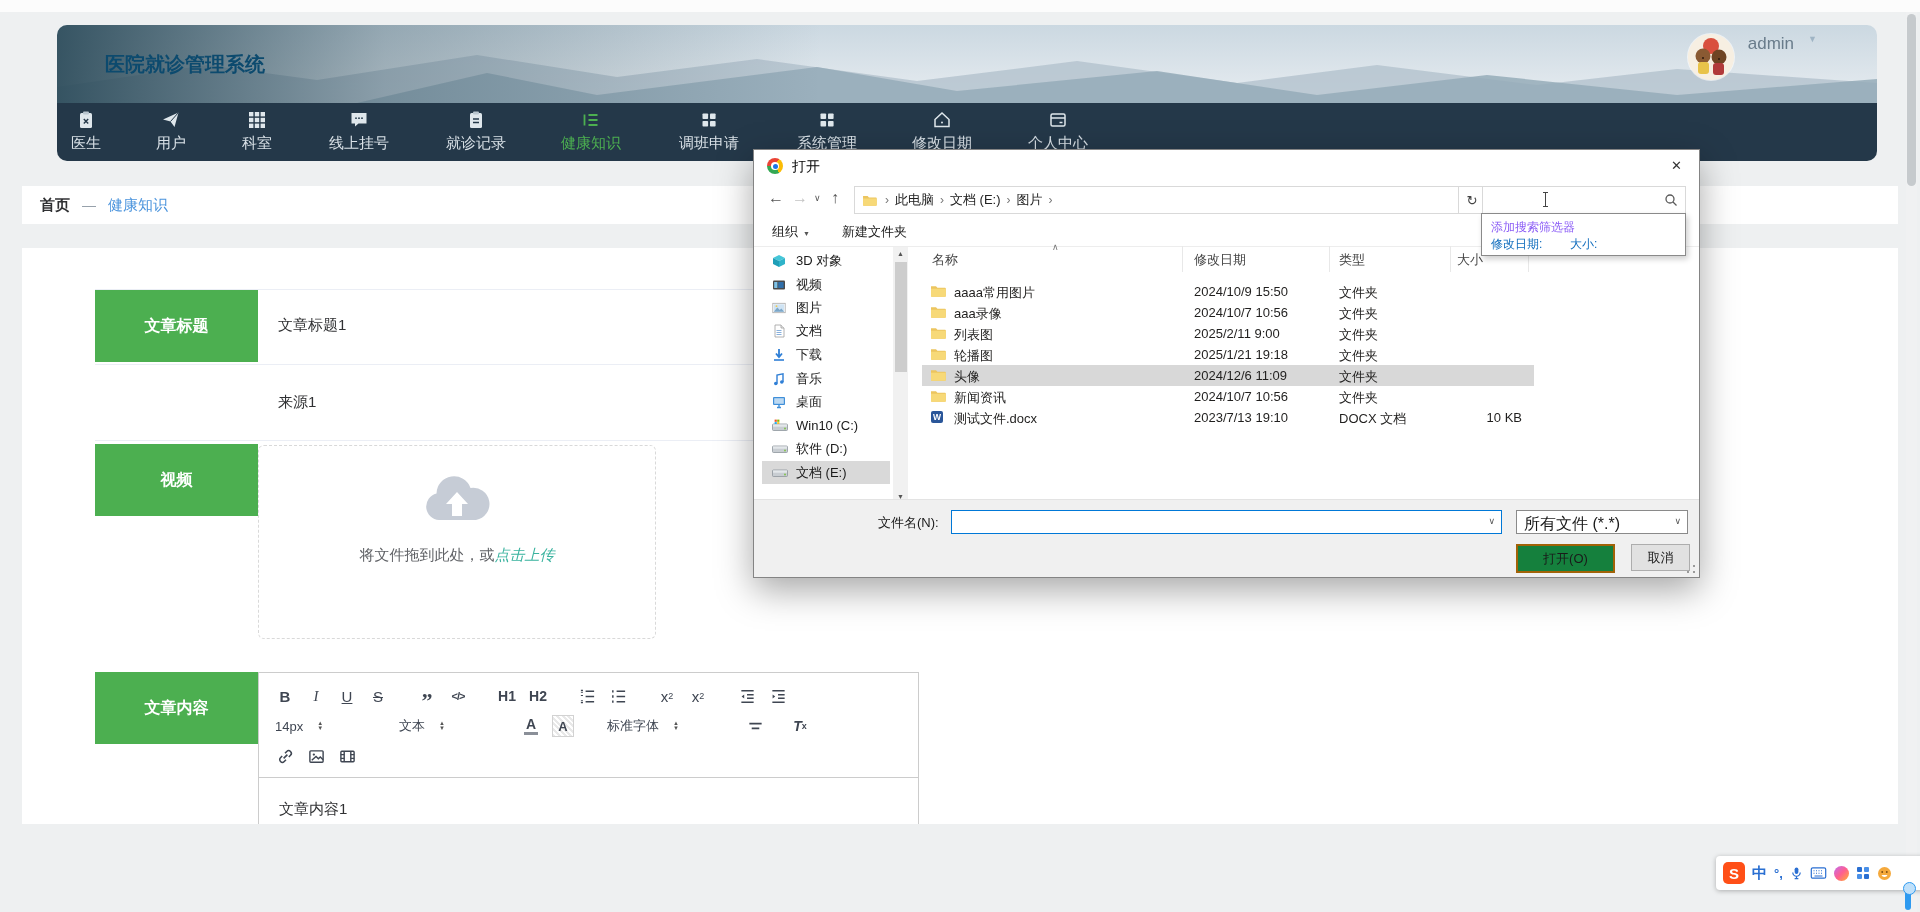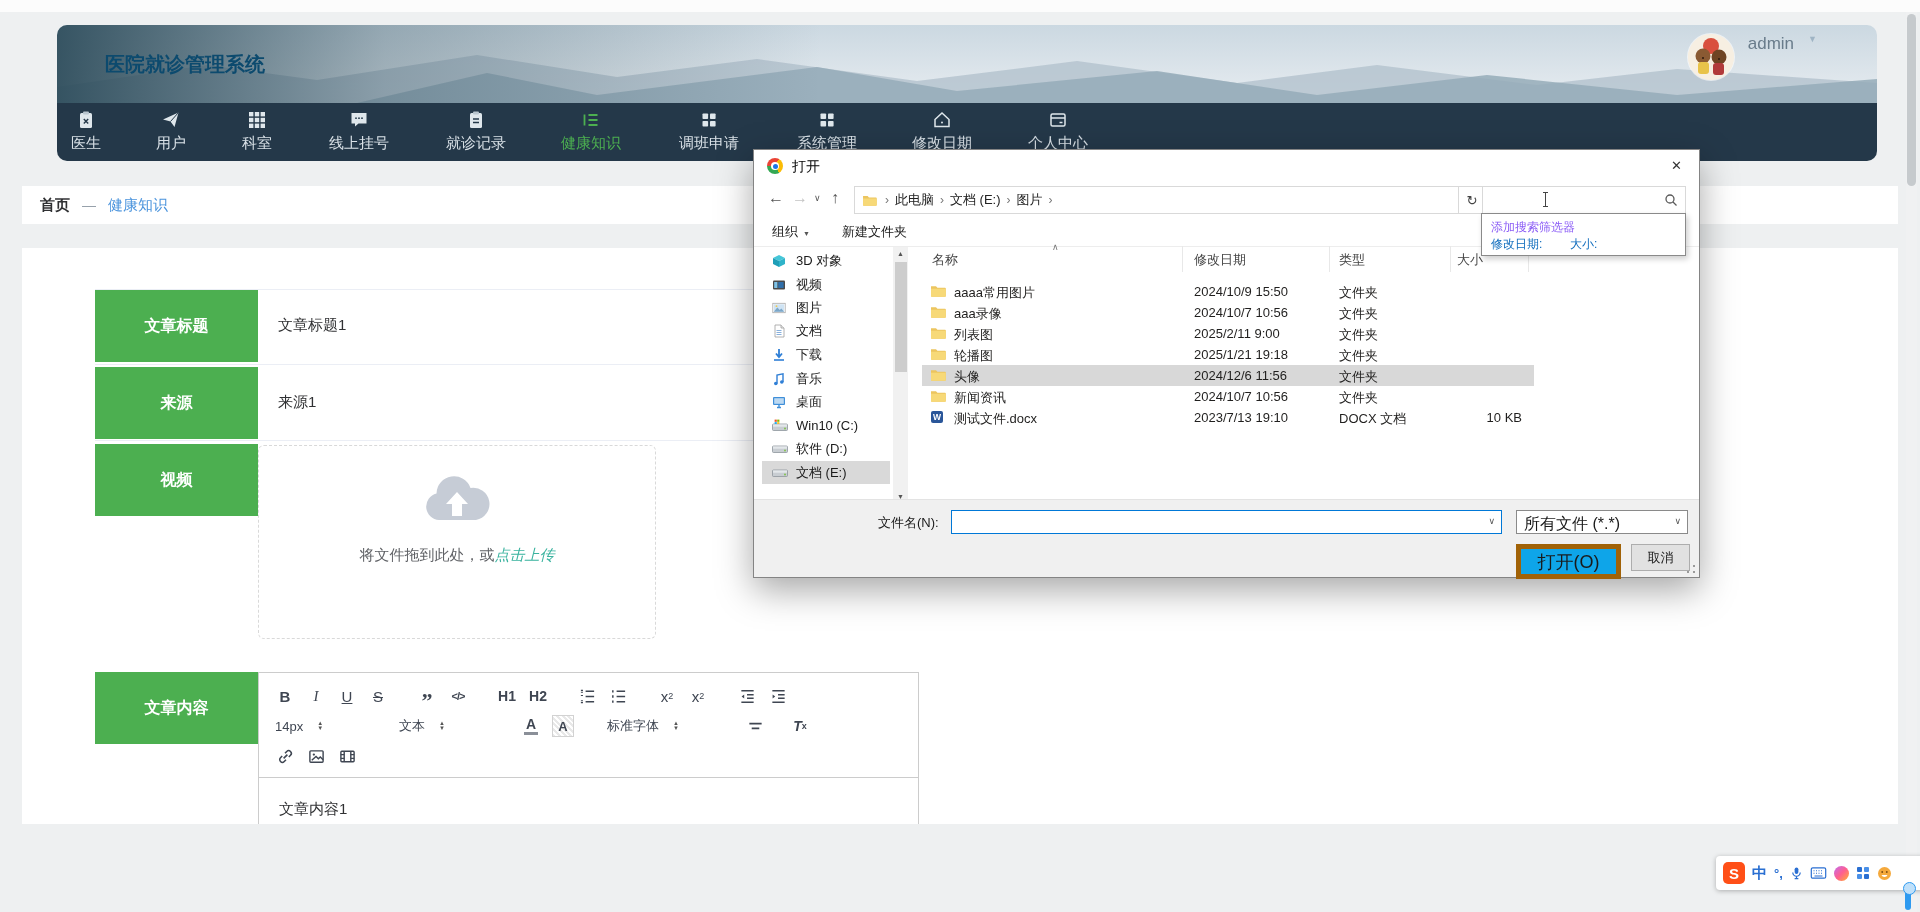--- a/index.html
+++ b/index.html
@@ -110,21 +110,21 @@
   .frow .ftype{position:absolute;left:417px;top:3px;font-size:13px;color:#201f1e;white-space:nowrap;}
   .frow .fsize{position:absolute;left:500px;width:100px;top:3px;font-size:13px;color:#201f1e;text-align:right;}
   
   #dlg-bottom{position:absolute;left:0;top:349px;width:100%;height:77px;background:#f0f0f0;border-top:1px solid #e3e3e3;}
   #fn-label{position:absolute;left:124px;top:14px;font-size:13px;color:#1a1a1a;}
   #fn-input{position:absolute;left:197px;top:10px;width:549px;height:22px;border:1px solid #0078d7;background:#fff;cursor:text;}
   #fn-input .chev{position:absolute;right:6px;top:5px;font-size:9px;color:#555;}
   #ft-select{position:absolute;left:762px;top:10px;width:170px;height:22px;border:1px solid #8a8a8a;background:#fff;cursor:pointer;}
   #ft-select .val{position:absolute;left:7px;top:3px;font-size:16px;}
   #ft-select .chev{position:absolute;right:6px;top:5px;font-size:9px;color:#555;}
-  #btn-open{position:absolute;left:762px;top:44px;width:95px;height:25px;background:#0ea5e9;border:5px solid #a16207;display:flex;align-items:center;justify-content:center;font-size:18px;cursor:pointer;}
+  #btn-open{position:absolute;left:762px;top:44px;width:95px;height:25px;background:#15803d;border:2px solid #a16207;display:flex;align-items:center;justify-content:center;font-size:13px;cursor:pointer;}
   #btn-cancel{position:absolute;left:877px;top:44px;width:57px;height:25px;background:#e1e1e1;border:1px solid #adadad;display:flex;align-items:center;justify-content:center;font-size:13px;cursor:pointer;}
   #grip{position:absolute;right:3px;bottom:3px;width:10px;height:10px;background:
     radial-gradient(circle at 8px 2px,#9a9a9a 1px,transparent 1.2px),
     radial-gradient(circle at 8px 8px,#9a9a9a 1px,transparent 1.2px),
     radial-gradient(circle at 2px 8px,#9a9a9a 1px,transparent 1.2px);}
   
   #ime-bar{left:1716px;top:856px;width:196px;height:34px;background:#fff;border-radius:4px;box-shadow:0 1px 5px rgba(0,0,0,.28);display:flex;align-items:center;padding:0 7px;gap:7px;z-index:60;}
   #ime-logo{width:22px;height:22px;border-radius:5px;background:#ff4f17;color:#fff;font-weight:bold;font-size:15px;display:flex;align-items:center;justify-content:center;}
   .ime-txt{color:#2a6fd2;font-weight:bold;font-size:15px;cursor:pointer;}
   .ime-ico{display:flex;align-items:center;cursor:pointer;}
@@ -299,21 +299,20 @@
   </div>
 
   <div id="card" class="abs">
     <div class="hline" style="left:73px;top:41px;width:1141px"></div>
     <div class="hline" style="left:73px;top:116px;width:1141px"></div>
     <div class="hline" style="left:73px;top:192px;width:1141px"></div>
 
     <div class="flabel" style="top:42px">文章标题</div>
     <div class="fvalue" style="top:68px">文章标题1</div>
 
-    <div class="flabel" style="top:119px">来源</div>
     <div class="fvalue" style="top:145px">来源1</div>
 
     <div class="flabel" style="top:196px">视频</div>
     <div id="upload-box">
       <div class="cloud">
         <svg width="72" height="50" viewBox="0 0 72 50">
           <path d="M18 46 a13.5 13.5 0 0 1 -2.5 -26.6 A17.5 17.5 0 0 1 49.5 14 A13 13 0 0 1 55 46 Z" fill="#c6ccd6"></path>
           <path d="M36 18 L47 30 H41 V42 H31 V30 H25 Z" fill="#fff"></path>
         </svg>
       </div>
@@ -646,21 +645,21 @@
         <span class="fdate">2025/1/21 19:18</span>
         <span class="ftype">文件夹</span>
         <span class="fsize"></span>
     </div>
     <div class="frow sel" style="top:215px">
       <span class="fico"><svg width="16" height="13" viewBox="0 0 16 13">
             <path d="M1 2.2 h5 l1.4 1.6 H15 a0.8 0.8 0 0 1 0.8 0.8 V12 a0.8 0.8 0 0 1 -0.8 0.8 H1.8 A0.8 0.8 0 0 1 1 12 Z" fill="#ecc55f"></path>
             <path d="M1 4.8 H15.8 V12 a0.8 0.8 0 0 1 -0.8 0.8 H1.8 A0.8 0.8 0 0 1 1 12 Z" fill="#f7d978"></path>
           </svg></span>
       <span class="fname">头像</span>
-        <span class="fdate">2024/12/6 11:56</span>
+        <span class="fdate">2024/12/6 11:09</span>
         <span class="ftype">文件夹</span>
         <span class="fsize"></span>
     </div>
     <div class="frow" style="top:236px">
       <span class="fico"><svg width="16" height="13" viewBox="0 0 16 13">
             <path d="M1 2.2 h5 l1.4 1.6 H15 a0.8 0.8 0 0 1 0.8 0.8 V12 a0.8 0.8 0 0 1 -0.8 0.8 H1.8 A0.8 0.8 0 0 1 1 12 Z" fill="#ecc55f"></path>
             <path d="M1 4.8 H15.8 V12 a0.8 0.8 0 0 1 -0.8 0.8 H1.8 A0.8 0.8 0 0 1 1 12 Z" fill="#f7d978"></path>
           </svg></span>
       <span class="fname">新闻资讯</span>
         <span class="fdate">2024/10/7 10:56</span>

